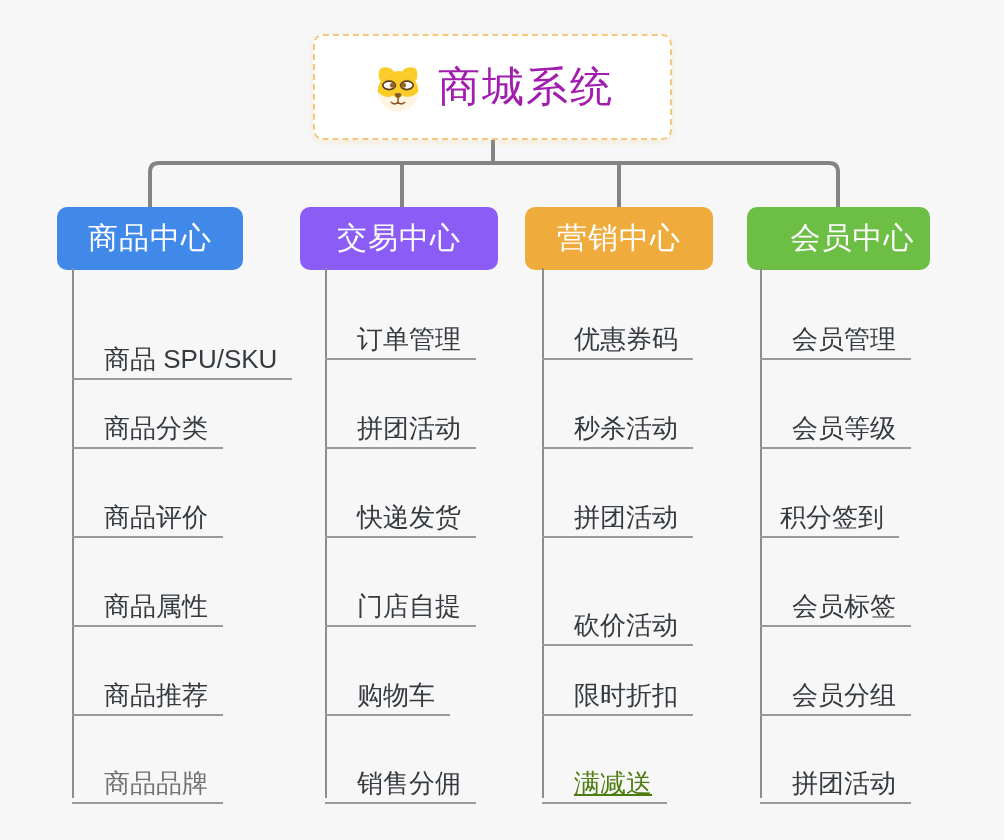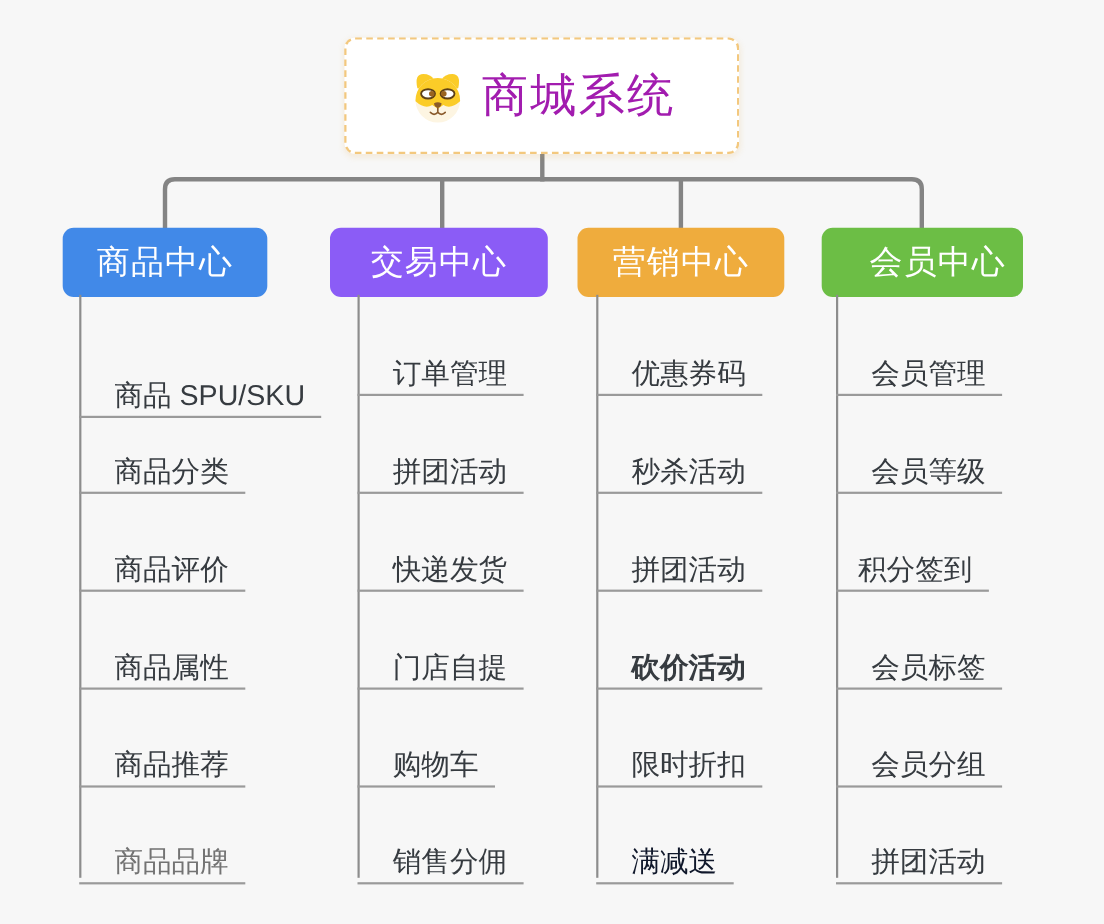--- a/index.html
+++ b/index.html
@@ -116,23 +116,23 @@
       <div class="leaf" style="left: 325px; top: 575px; border-bottom-color: rgb(154, 154, 154); color: rgb(54, 59, 64);">门店自提</div>
       <div class="leaf" style="left: 325px; top: 664px; border-bottom-color: rgb(154, 154, 154); color: rgb(54, 59, 64);">购物车</div>
       <div class="leaf" style="left: 325px; top: 752px; border-bottom-color: rgb(154, 154, 154); color: rgb(54, 59, 64);">销售分佣</div>
       <div class="branch-node" style="left: 525px; width: 188px; background: rgb(239, 172, 61);">
         <span>营销中心</span>
       </div>
       <div class="trunk" style="left: 542px; top: 268px; height: 530px; background: rgb(141, 141, 141);"></div>
       <div class="leaf" style="left: 542px; top: 308px; border-bottom-color: rgb(154, 154, 154); color: rgb(54, 59, 64);">优惠券码</div>
       <div class="leaf" style="left: 542px; top: 397px; border-bottom-color: rgb(154, 154, 154); color: rgb(54, 59, 64);">秒杀活动</div>
       <div class="leaf" style="left: 542px; top: 486px; border-bottom-color: rgb(154, 154, 154); color: rgb(54, 59, 64);">拼团活动</div>
-      <div class="leaf" style="left: 542px; top: 575px; border-bottom-color: rgb(154, 154, 154); color: rgb(54, 59, 64); font-weight: bold;">砍价活动</div>
+      <div class="leaf" style="left: 542px; top: 594px; border-bottom-color: rgb(154, 154, 154); color: rgb(54, 59, 64);">砍价活动</div>
       <div class="leaf" style="left: 542px; top: 664px; border-bottom-color: rgb(154, 154, 154); color: rgb(54, 59, 64);">限时折扣</div>
-      <div class="leaf" style="left: 542px; top: 752px; border-bottom-color: rgb(154, 154, 154); color: #0f172a;">满减送</div>
+      <div class="leaf" style="left: 542px; top: 752px; border-bottom-color: rgb(154, 154, 154); color: #4d7c0f; text-decoration: underline;">满减送</div>
       <div class="branch-node" style="left: 747px; width: 183px; background: rgb(108, 190, 69); padding-left: 28px;">
         <span>会员中心</span>
       </div>
       <div class="trunk" style="left: 760px; top: 268px; height: 530px; background: rgb(141, 141, 141);"></div>
       <div class="leaf" style="left: 760px; top: 308px; border-bottom-color: rgb(154, 154, 154); color: rgb(54, 59, 64);">会员管理</div>
       <div class="leaf" style="left: 760px; top: 397px; border-bottom-color: rgb(154, 154, 154); color: rgb(54, 59, 64);">会员等级</div>
       <div class="leaf" style="left: 760px; top: 486px; border-bottom-color: rgb(154, 154, 154); color: rgb(54, 59, 64); padding-left: 20px;">积分签到</div>
       <div class="leaf" style="left: 760px; top: 575px; border-bottom-color: rgb(154, 154, 154); color: rgb(54, 59, 64);">会员标签</div>
       <div class="leaf" style="left: 760px; top: 664px; border-bottom-color: rgb(154, 154, 154); color: rgb(54, 59, 64);">会员分组</div>
       <div class="leaf" style="left: 760px; top: 752px; border-bottom-color: rgb(154, 154, 154); color: rgb(54, 59, 64);">拼团活动</div>

